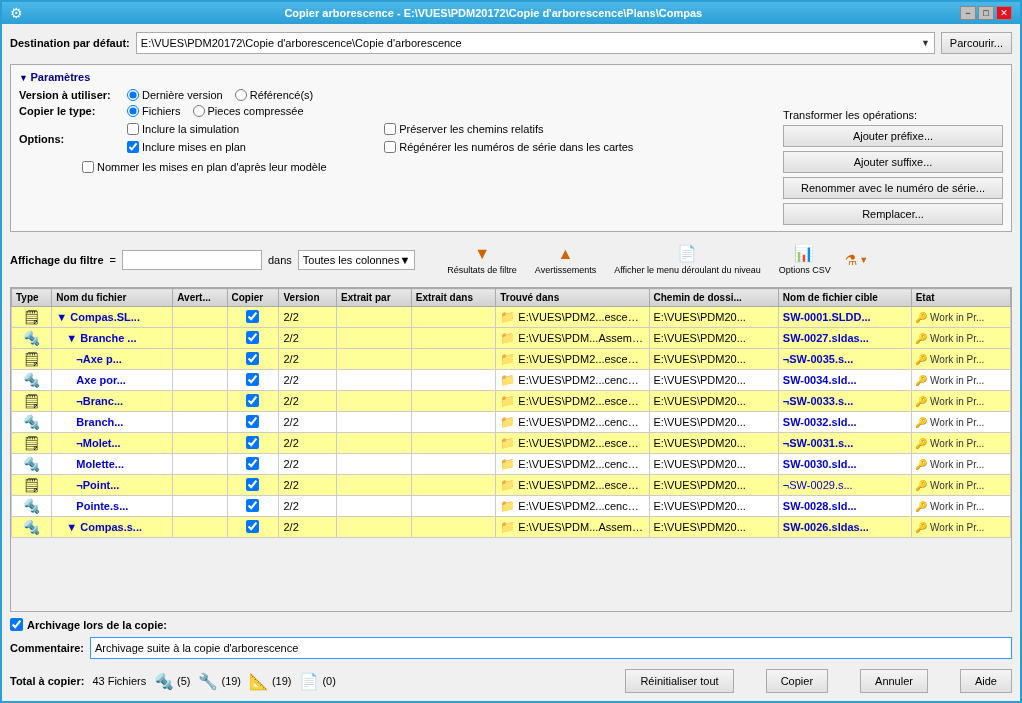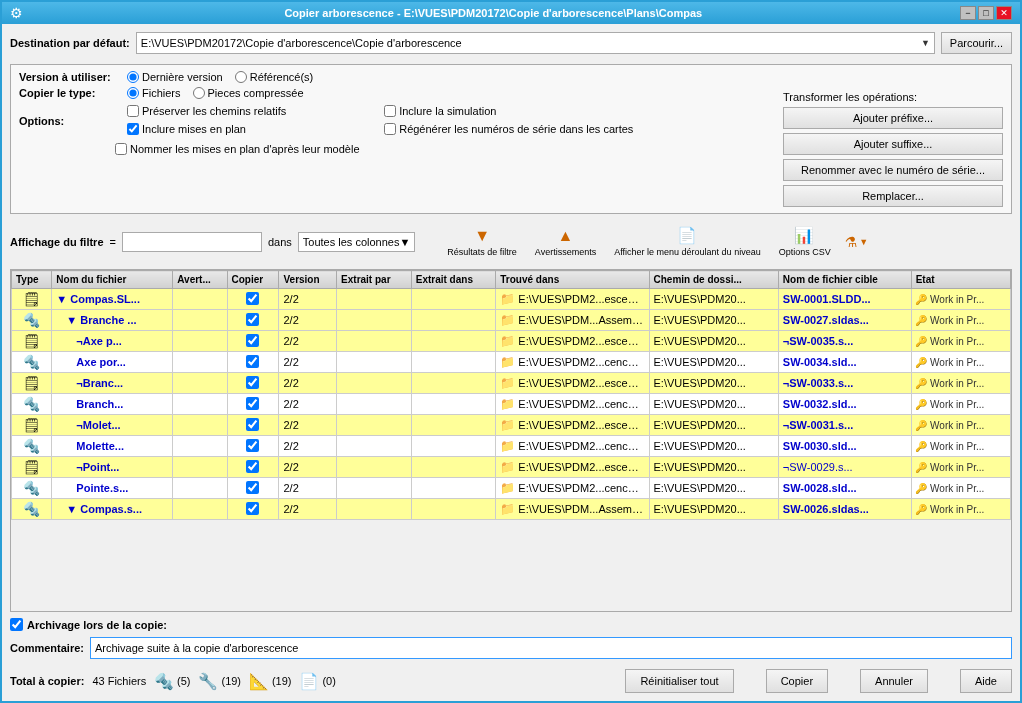--- a/index.html
+++ b/index.html
@@ -224,20 +224,23 @@
     <div class="dest-row">
       <span class="dest-label">Destination par défaut:</span>
       <div class="dest-combo">
         <span class="dest-combo-text">E:\VUES\PDM20172\Copie d'arborescence\Copie d'arborescence</span>
         <span class="dest-combo-arrow">▼</span>
       </div>
       <button class="browse-btn">Parcourir...</button>
     </div>
 
     <div class="params-group">
+      <div class="params-title">
+        <span>Paramètres</span>
+      </div>
 
       <div class="params-layout">
         <div class="params-left">
 
           <div class="row-param">
             <span class="row-param-label label-bold">Version à utiliser:</span>
             <div class="radio-group">
               <label class="radio-item">
                 <input type="radio" name="version" checked="" class="radio-input" style="">
                 <span>Dernière version</span>
@@ -261,37 +264,37 @@
                 <span>Pieces compressée</span>
               </label>
             </div>
           </div>
 
           <div class="row-param" style="align-items: center;">
             <span class="row-param-label label-bold" style="padding-top:2px;">Options:</span>
             <div class="options-grid">
               <label class="checkbox-item">
                 <input type="checkbox" class="checkbox-input" style="">
-                <span>Préserver les chemins relatifs</span>
+                <span>Inclure la simulation</span>
               </label>
               <label class="checkbox-item">
                 <input type="checkbox" class="checkbox-input" style="">
-                <span>Inclure la simulation</span>
+                <span>Préserver les chemins relatifs</span>
               </label>
               <label class="checkbox-item">
                 <input type="checkbox" checked="" class="checkbox-input" style="">
                 <span>Inclure mises en plan</span>
               </label>
               <label class="checkbox-item">
                 <input type="checkbox" class="checkbox-input" style="">
                 <span>Régénérer les numéros de série dans les cartes</span>
               </label>
             </div>
           </div>
-          <div style="margin-left: 96px;">
+          <div style="margin-left: 63px;">
             <label class="checkbox-item">
               <input type="checkbox" class="checkbox-input" style="">
               <span>Nommer les mises en plan d'après leur modèle</span>
             </label>
           </div>
         </div>
 
         <div class="params-right">
           <span style="font-size:11px; font-weight:normal;">Transformer les opérations:</span>
           <button class="transform-btn">Ajouter préfixe...</button>

